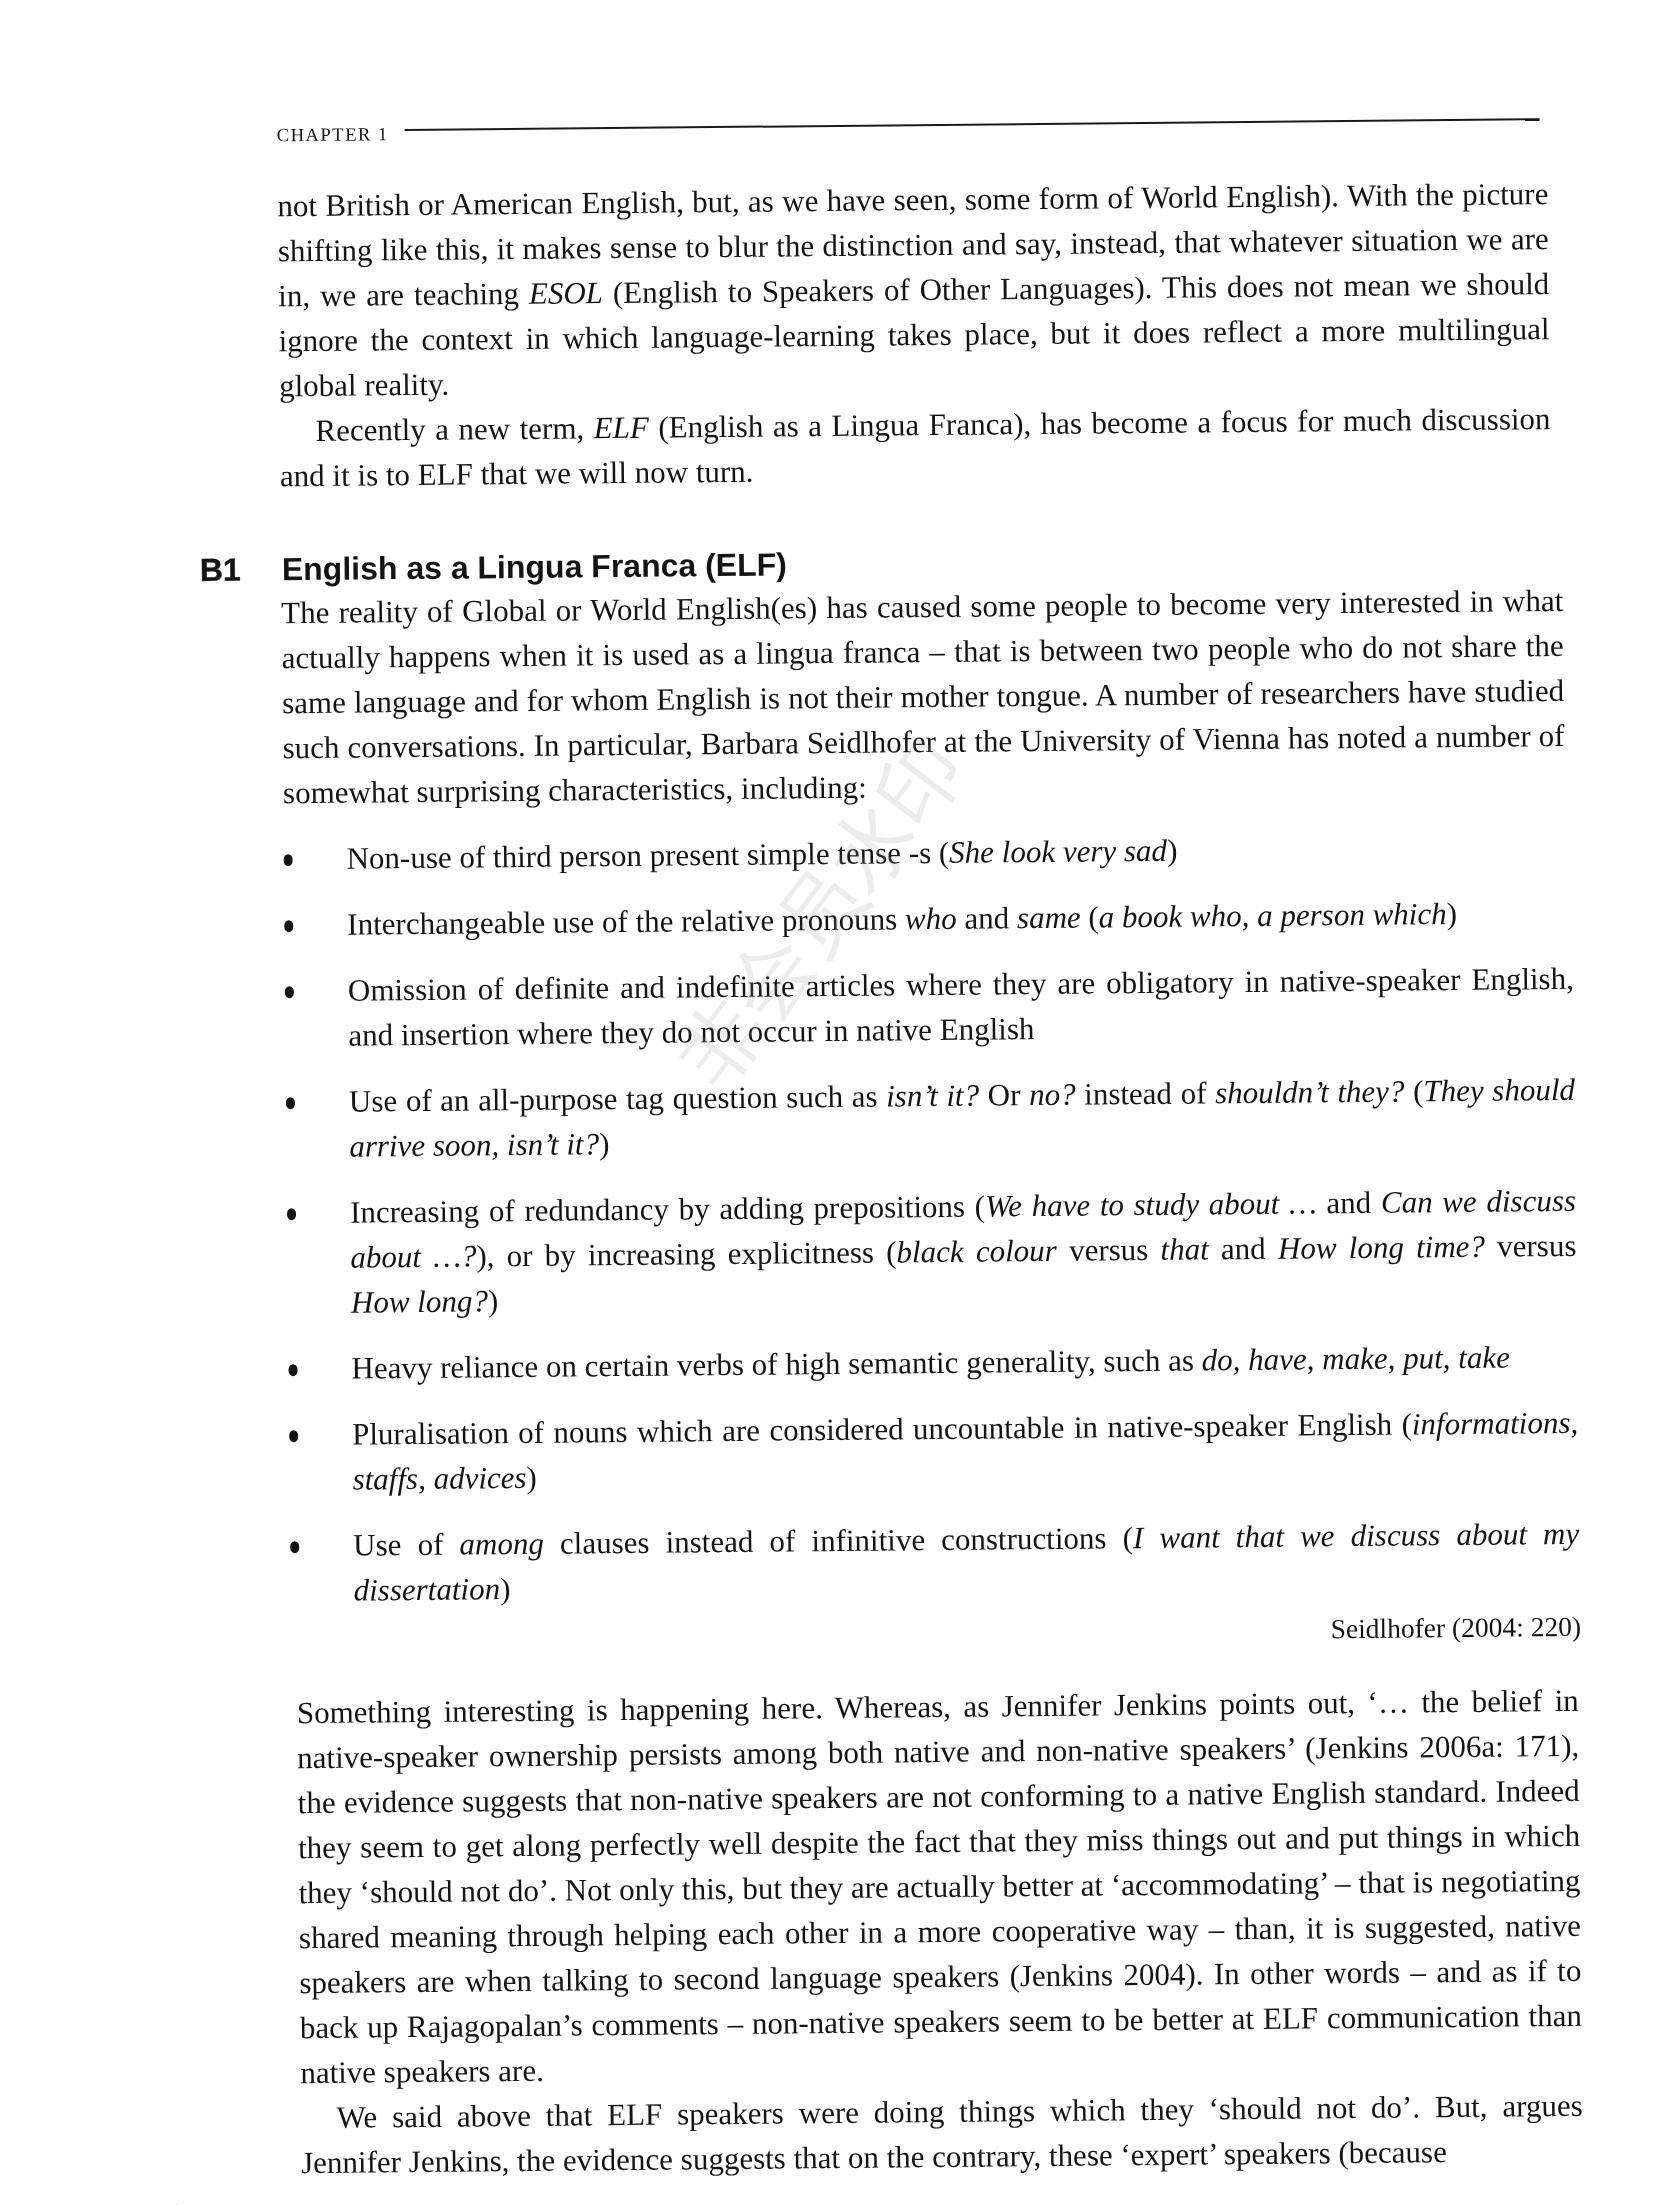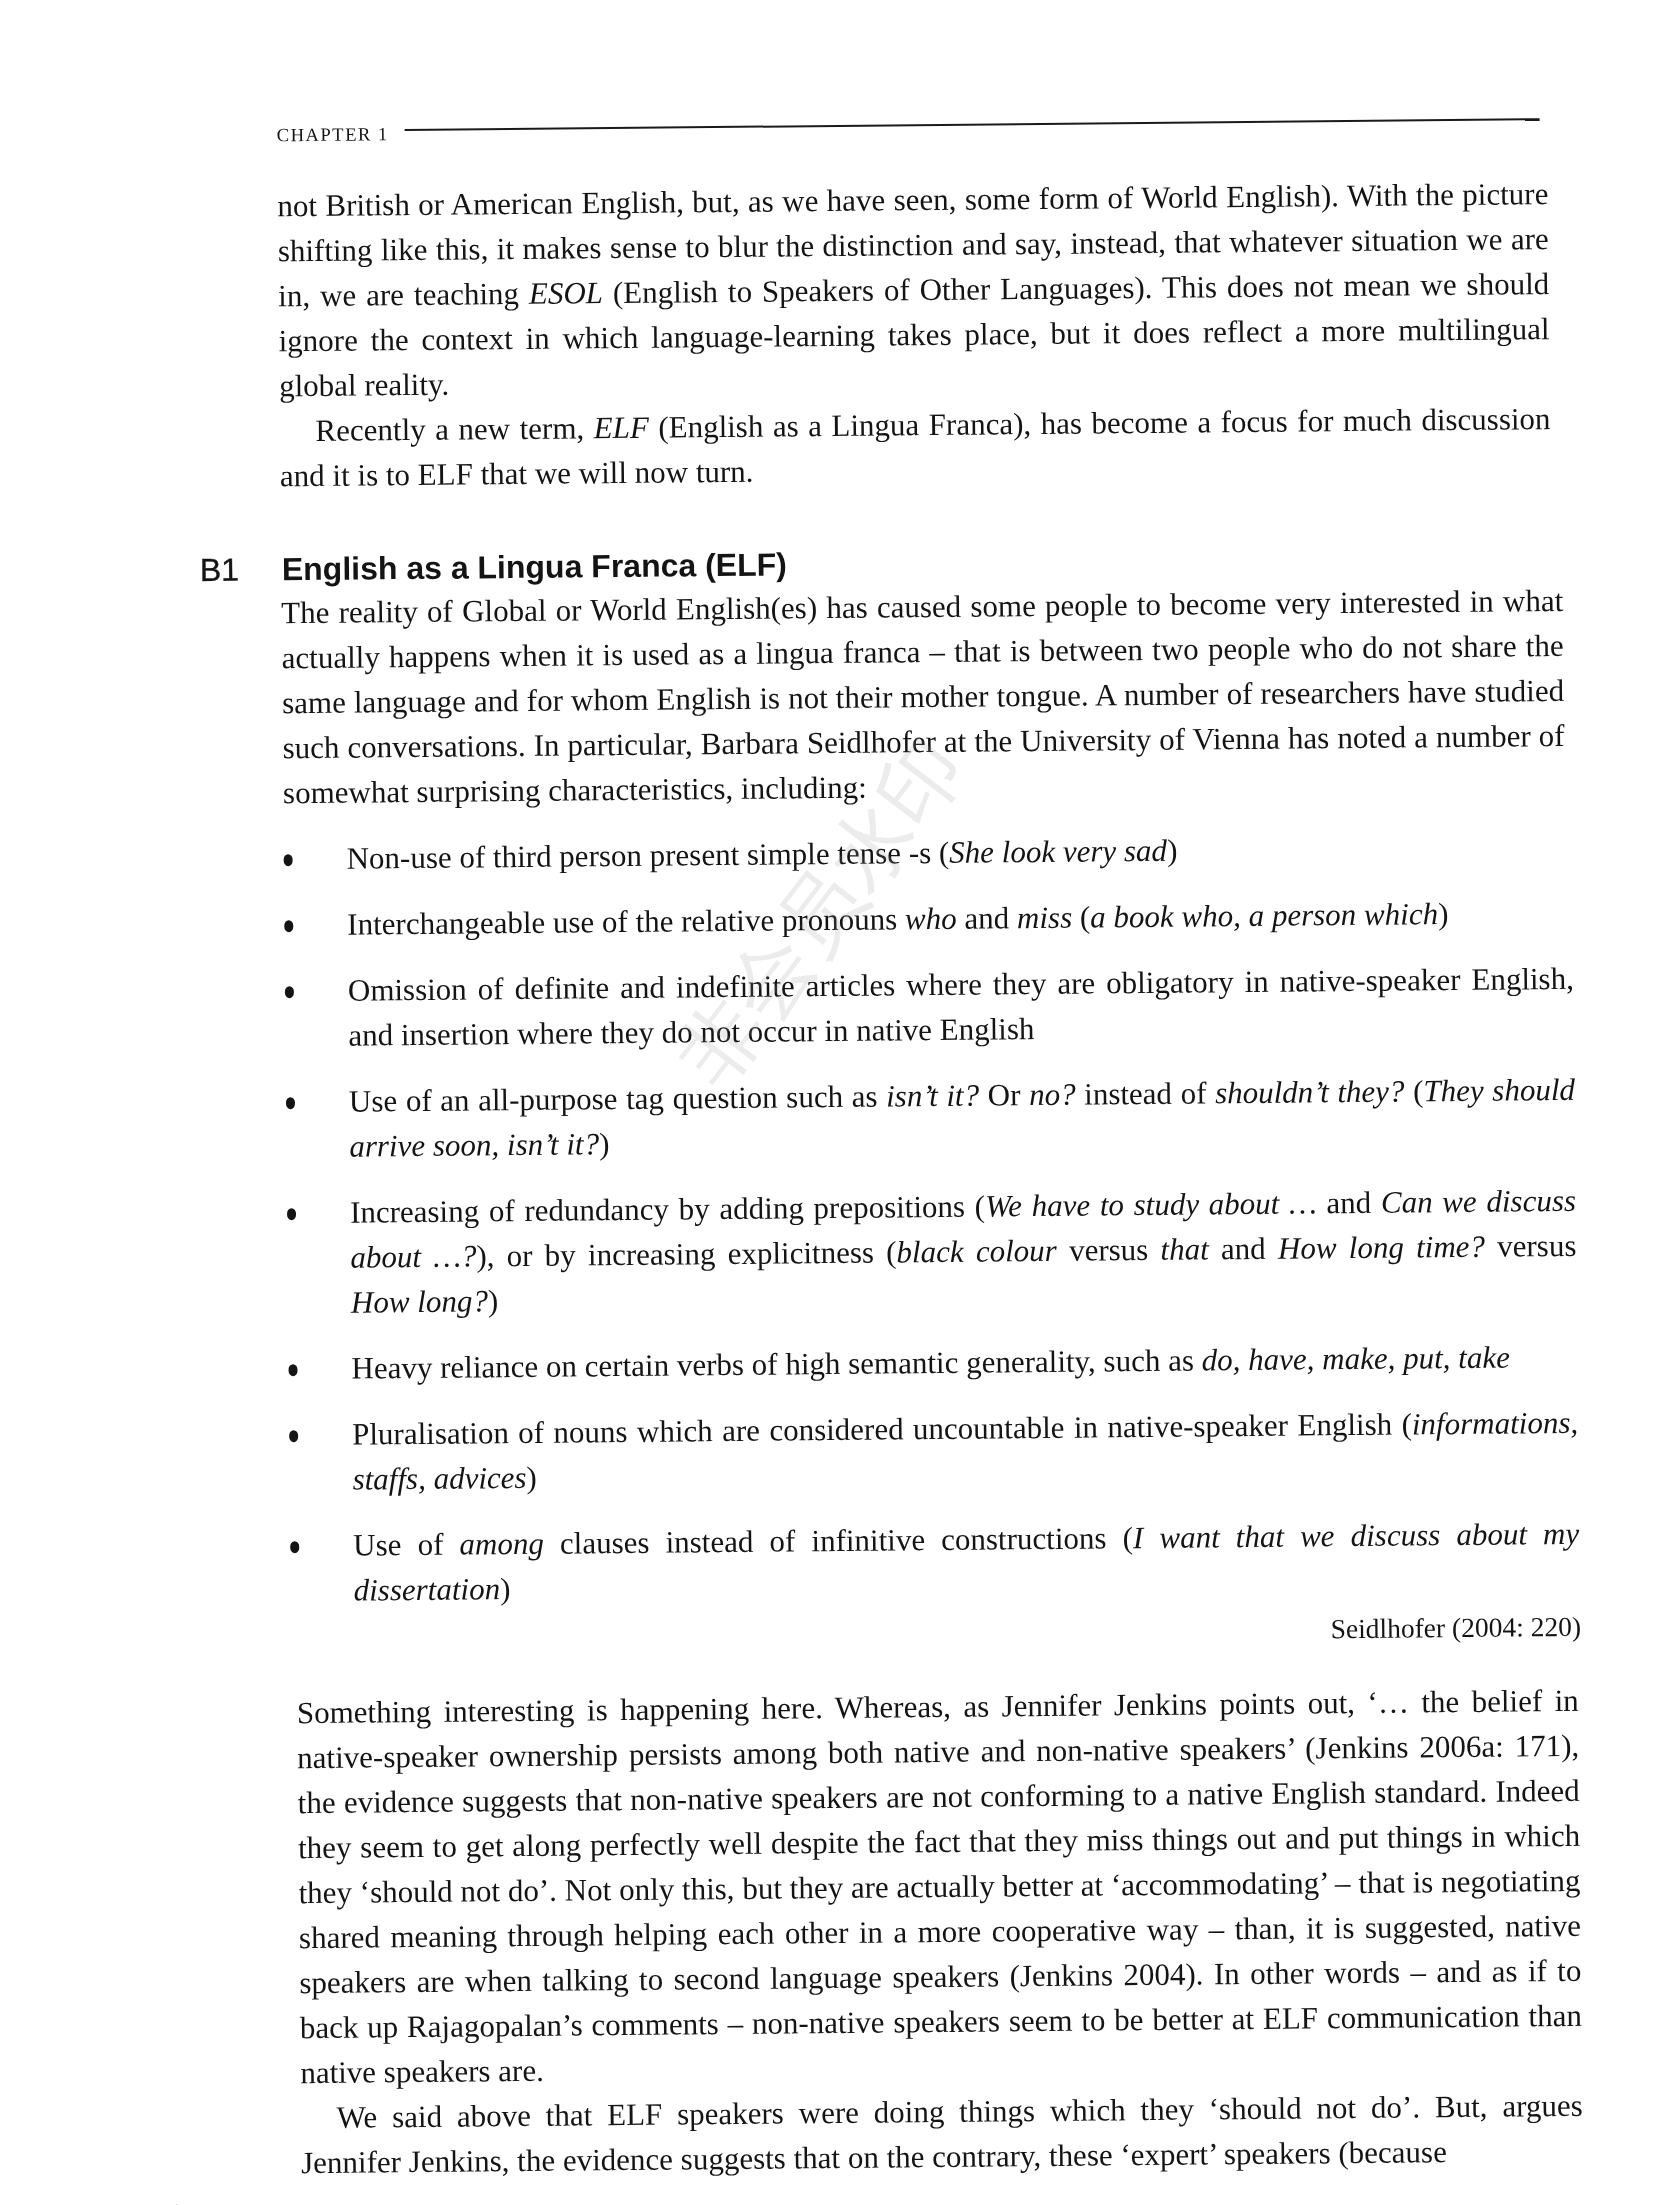--- a/index.html
+++ b/index.html
@@ -67,21 +67,21 @@
       left: 205px;
       top: 546px;
       width: 1337px;
       font-family: "Liberation Sans", "DejaVu Sans", sans-serif;
       font-weight: bold;
       font-size: 32px;
       display: flex;
     }
     .section-heading .num {
       width: 82px;
-      font-weight: normal;
+      font-weight: bold;
       -webkit-text-stroke: 0.4px #141414;
     }
     .section-body {
       left: 286px;
       top: 585px;
       width: 1282px;
     }
     .bullets {
       position: absolute;
       left: 282px;
@@ -161,21 +161,21 @@
     <span class="num">B1</span>
     <span>English as a Lingua Franca (ELF)</span>
   </div>
 
   <div class="body-text section-body">
     <p>The reality of Global or World English(es) has caused some people to become very interested in what actually happens when it is used as a lingua franca – that is between two people who do not share the same language and for whom English is not their mother tongue. A number of researchers have studied such conversations. In particular, Barbara Seidlhofer at the University of Vienna has noted a number of somewhat surprising characteristics, including:</p>
   </div>
 
   <ul class="bullets">
     <li><span class="dot"></span><span>Non-use of third person present simple tense -s (<i>She look very sad</i>)</span></li>
-    <li><span class="dot"></span><span>Interchangeable use of the relative pronouns <i>who</i> and <i>miss</i> (<i>a book who, a person which</i>)</span></li>
+    <li><span class="dot"></span><span>Interchangeable use of the relative pronouns <i>who</i> and <i>same</i> (<i>a book who, a person which</i>)</span></li>
     <li><span class="dot"></span><span>Omission of definite and indefinite articles where they are obligatory in native-speaker English, and insertion where they do not occur in native English</span></li>
     <li><span class="dot"></span><span>Use of an all-purpose tag question such as <i>isn’t it?</i> Or <i>no?</i> instead of <i>shouldn’t they?</i> (<i>They should arrive soon, isn’t it?</i>)</span></li>
     <li><span class="dot"></span><span>Increasing of redundancy by adding prepositions (<i>We have to study about …</i> and <i>Can we discuss about …?</i>), or by increasing explicitness (<i>black colour</i> versus <i>that</i> and <i>How long time?</i> versus <i>How long?</i>)</span></li>
     <li><span class="dot"></span><span>Heavy reliance on certain verbs of high semantic generality, such as <i>do, have, make, put, take</i></span></li>
     <li><span class="dot"></span><span>Pluralisation of nouns which are considered uncountable in native-speaker English (<i>informations, staffs, advices</i>)</span></li>
     <li><span class="dot"></span><span>Use of <i>among</i> clauses instead of infinitive constructions (<i>I want that we discuss about my dissertation</i>)</span></li>
   </ul>
 
   <div class="citation">Seidlhofer (2004: 220)</div>
 

